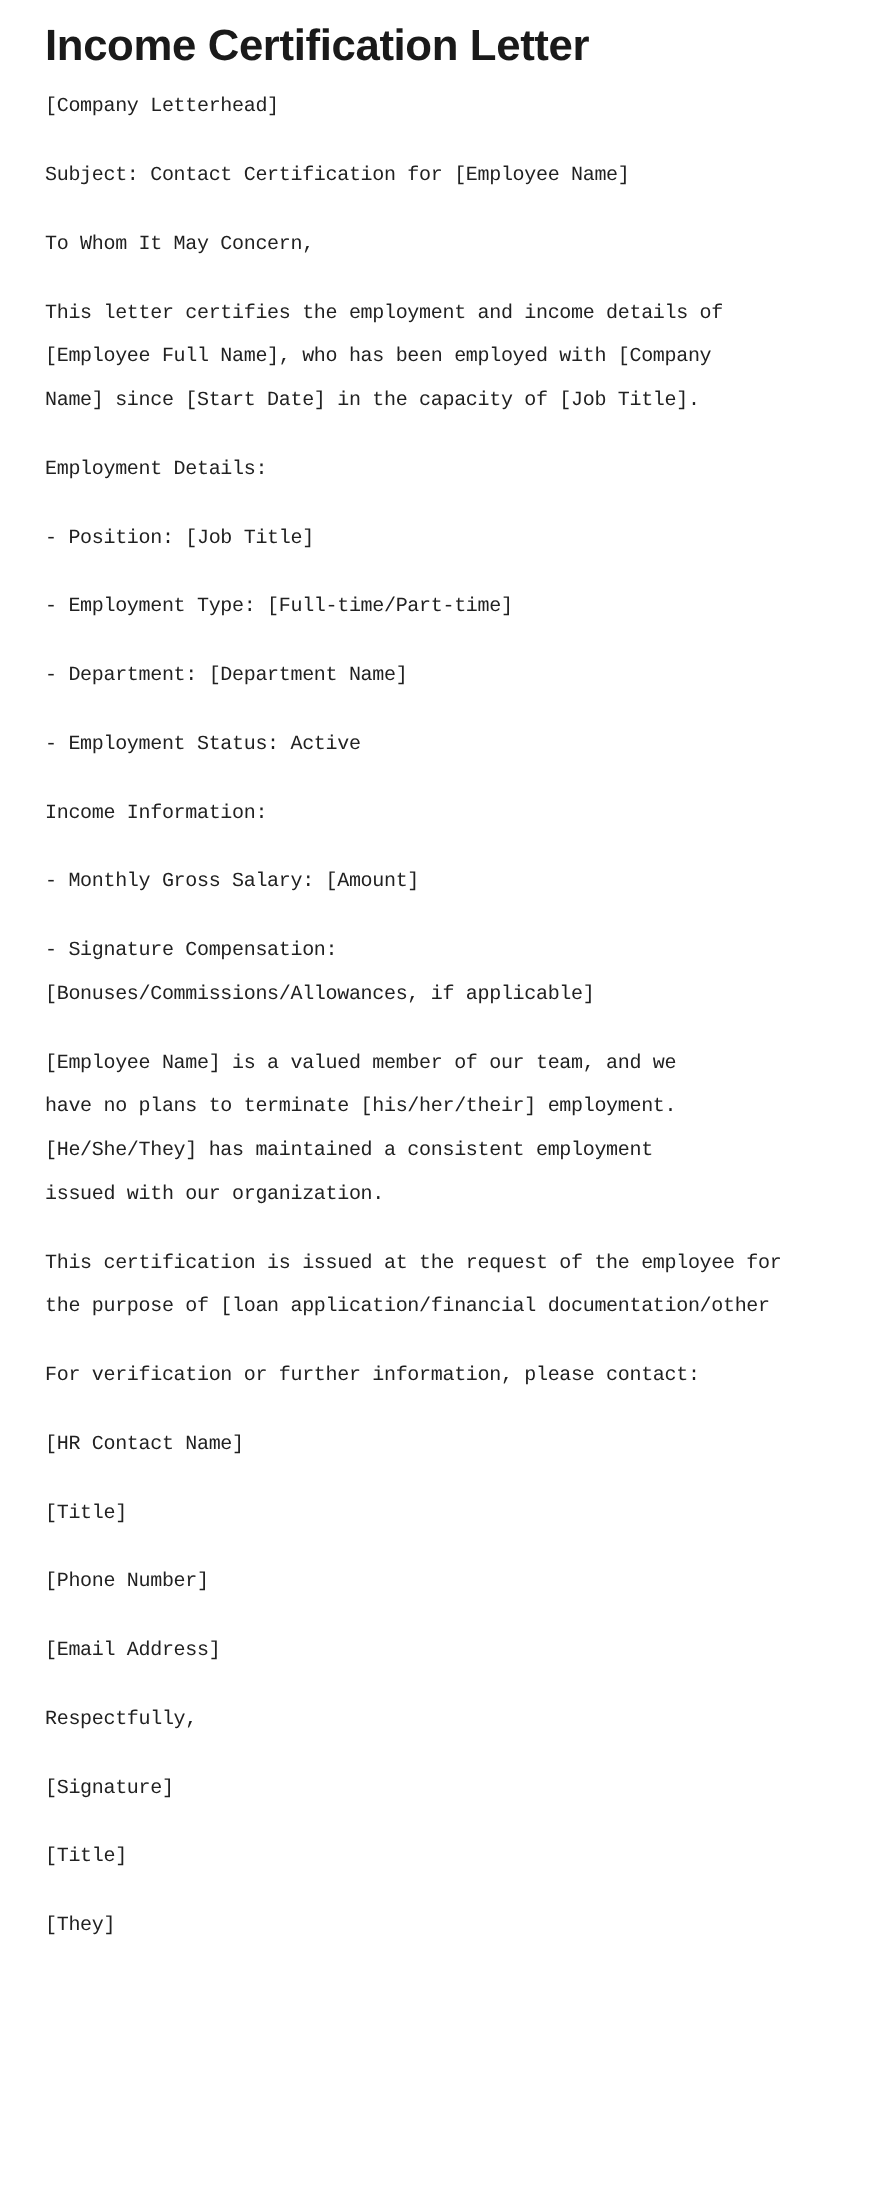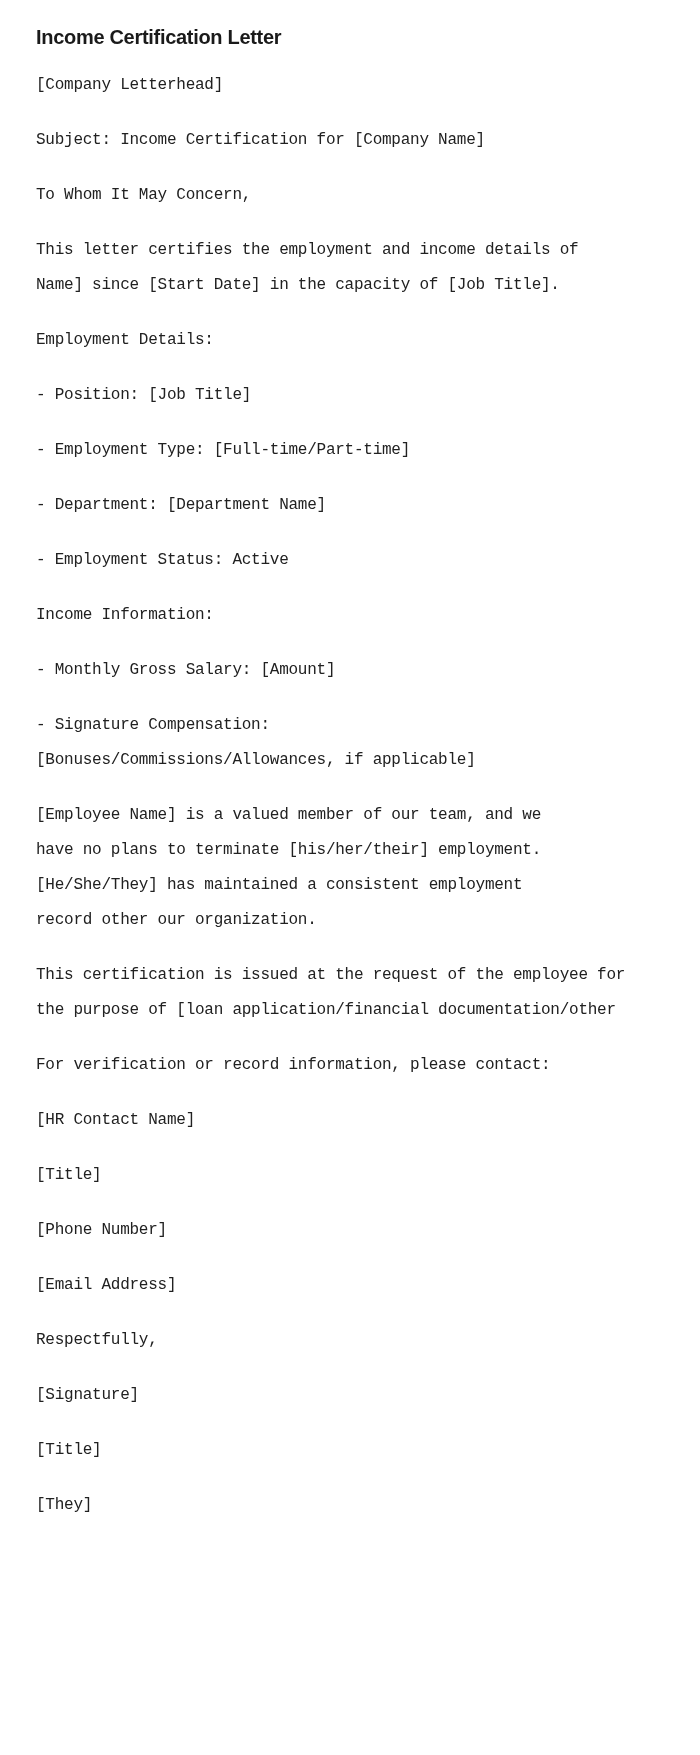--- a/index.html
+++ b/index.html
@@ -12,21 +12,21 @@
     height: 1755px;
     box-sizing: border-box;
     background: #ffffff;
     padding: 20px 36px 0 36px;
     overflow: hidden;
     font-family: "Liberation Sans", "DejaVu Sans", sans-serif;
     color: #212121;
   }
   .doc-title {
     margin: 0 0 14px 0;
-    font-size: 20px;
+    font-size: 35px;
     line-height: 34px;
     font-weight: 700;
     letter-spacing: -0.3px;
     color: #1a1a1a;
   }
   .para {
     margin: 0 0 20px 0;
     font-size: 16px;
     line-height: 35px;
     font-weight: 400;
@@ -41,27 +41,28 @@
 </head>
 <body>
 
 <div class="page">
   <h1 class="doc-title">Income Certification Letter</h1>
   <div id="doc-body">
       <p class="para">
         <span class="line">[Company Letterhead]</span>
       </p>
       <p class="para">
-        <span class="line">Subject: Income Certification for [Company Name]</span>
+        <span class="line">Subject: Contact Certification for [Employee Name]</span>
       </p>
       <p class="para">
         <span class="line">To Whom It May Concern,</span>
       </p>
       <p class="para">
         <span class="line">This letter certifies the employment and income details of</span>
+        <span class="line">[Employee Full Name], who has been employed with [Company</span>
         <span class="line">Name] since [Start Date] in the capacity of [Job Title].</span>
       </p>
       <p class="para">
         <span class="line">Employment Details:</span>
       </p>
       <p class="para">
         <span class="line">- Position: [Job Title]</span>
       </p>
       <p class="para">
         <span class="line">- Employment Type: [Full-time/Part-time]</span>
@@ -79,28 +80,28 @@
         <span class="line">- Monthly Gross Salary: [Amount]</span>
       </p>
       <p class="para">
         <span class="line">- Signature Compensation:</span>
         <span class="line">[Bonuses/Commissions/Allowances, if applicable]</span>
       </p>
       <p class="para">
         <span class="line">[Employee Name] is a valued member of our team, and we</span>
         <span class="line">have no plans to terminate [his/her/their] employment.</span>
         <span class="line">[He/She/They] has maintained a consistent employment</span>
-        <span class="line">record other our organization.</span>
+        <span class="line">issued with our organization.</span>
       </p>
       <p class="para">
         <span class="line">This certification is issued at the request of the employee for</span>
         <span class="line">the purpose of [loan application/financial documentation/other</span>
       </p>
       <p class="para">
-        <span class="line">For verification or record information, please contact:</span>
+        <span class="line">For verification or further information, please contact:</span>
       </p>
       <p class="para">
         <span class="line">[HR Contact Name]</span>
       </p>
       <p class="para">
         <span class="line">[Title]</span>
       </p>
       <p class="para">
         <span class="line">[Phone Number]</span>
       </p>

